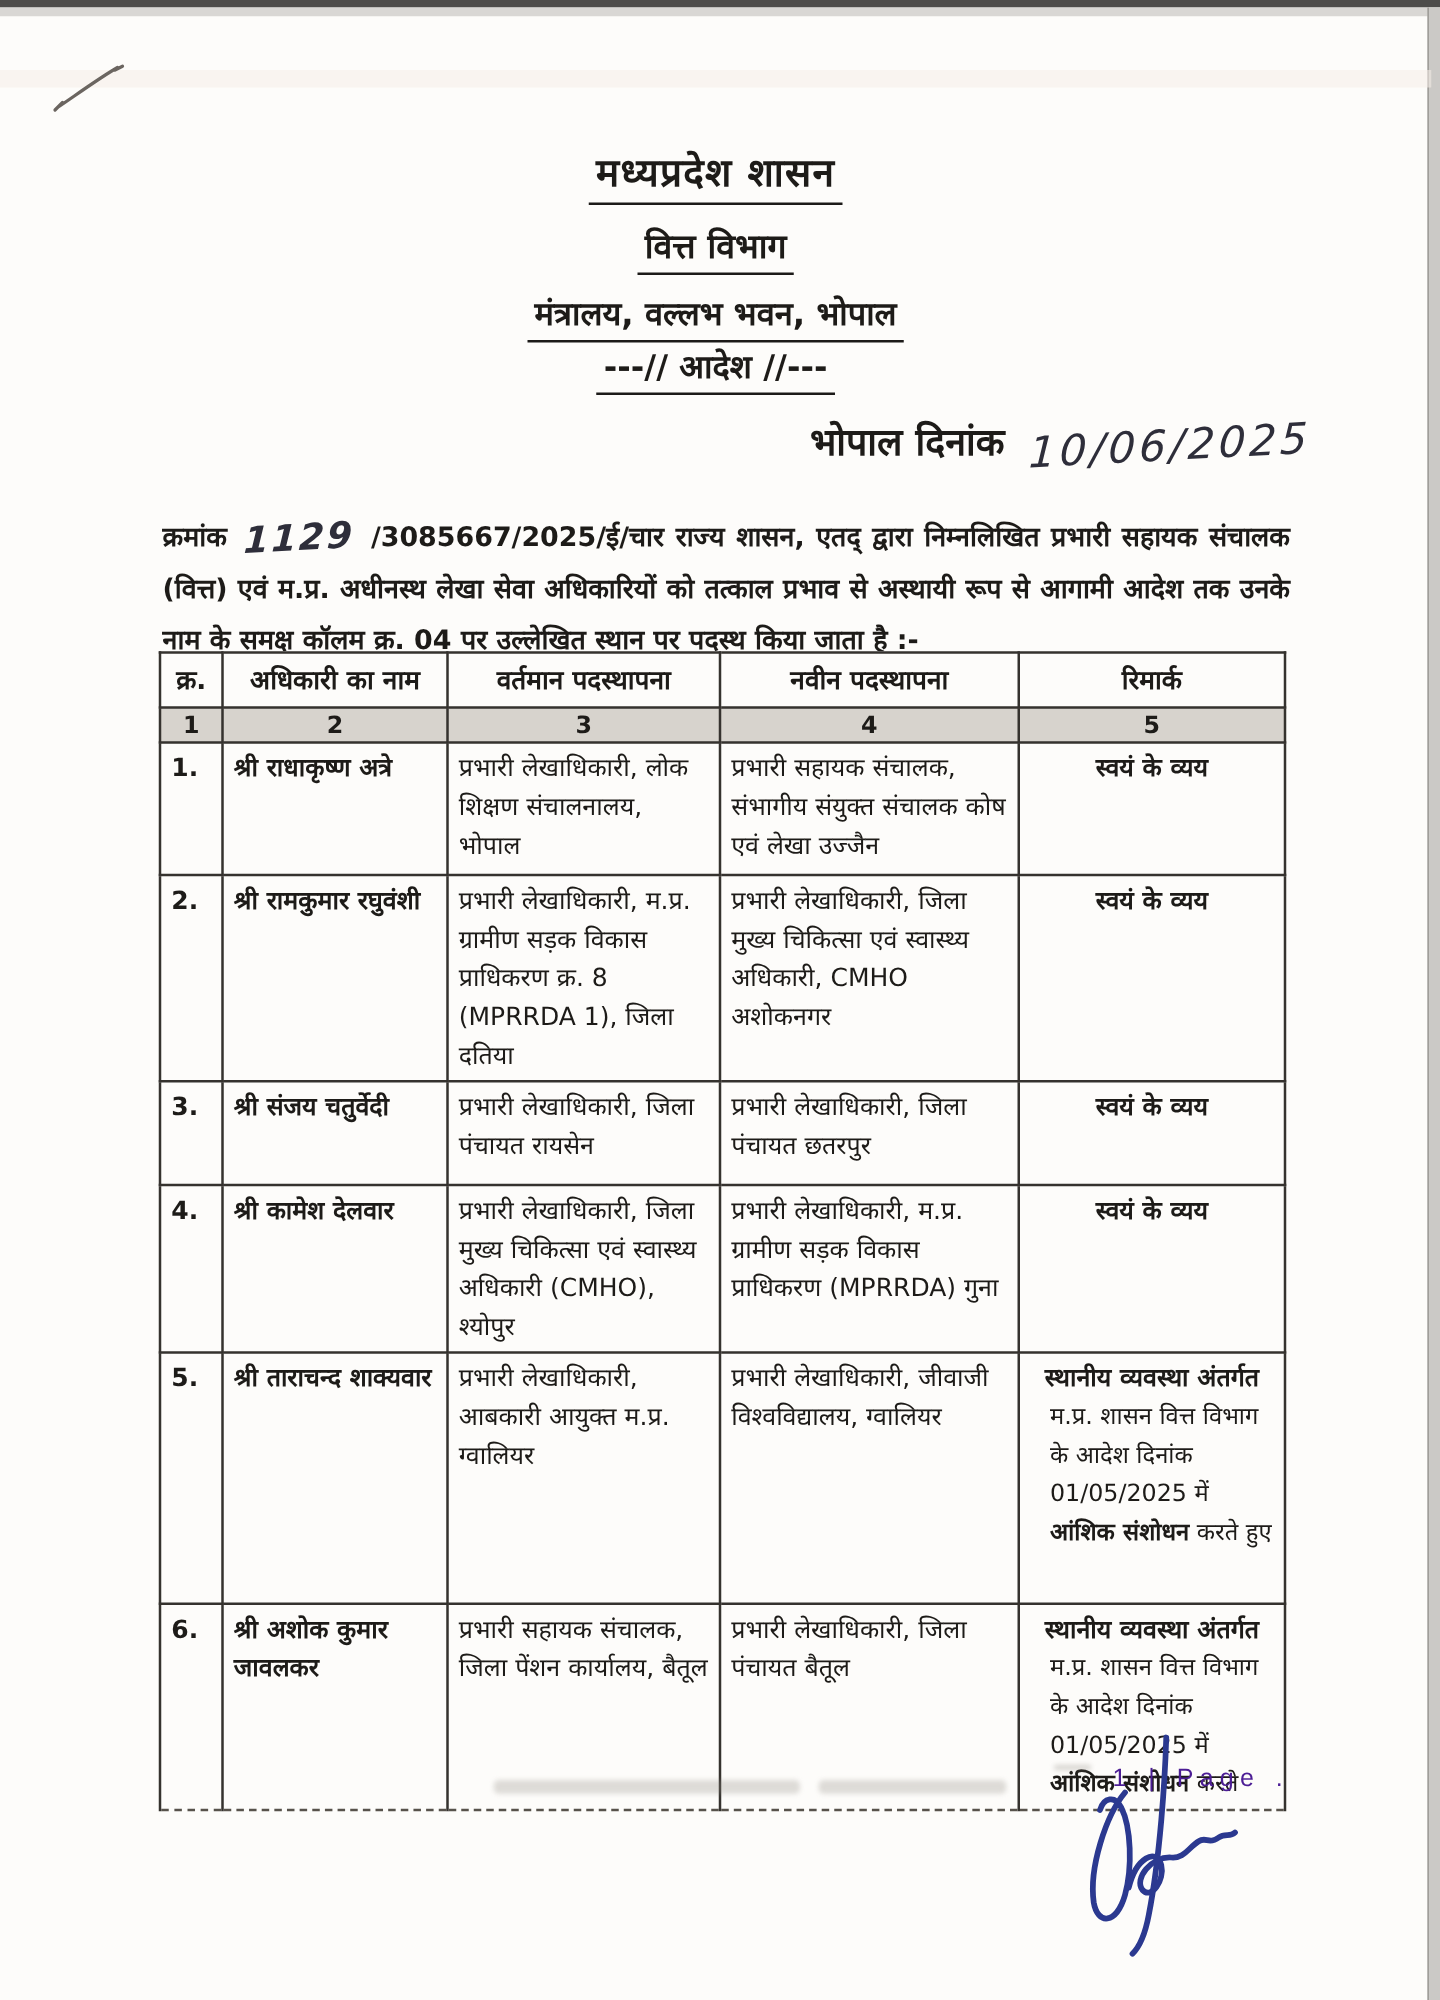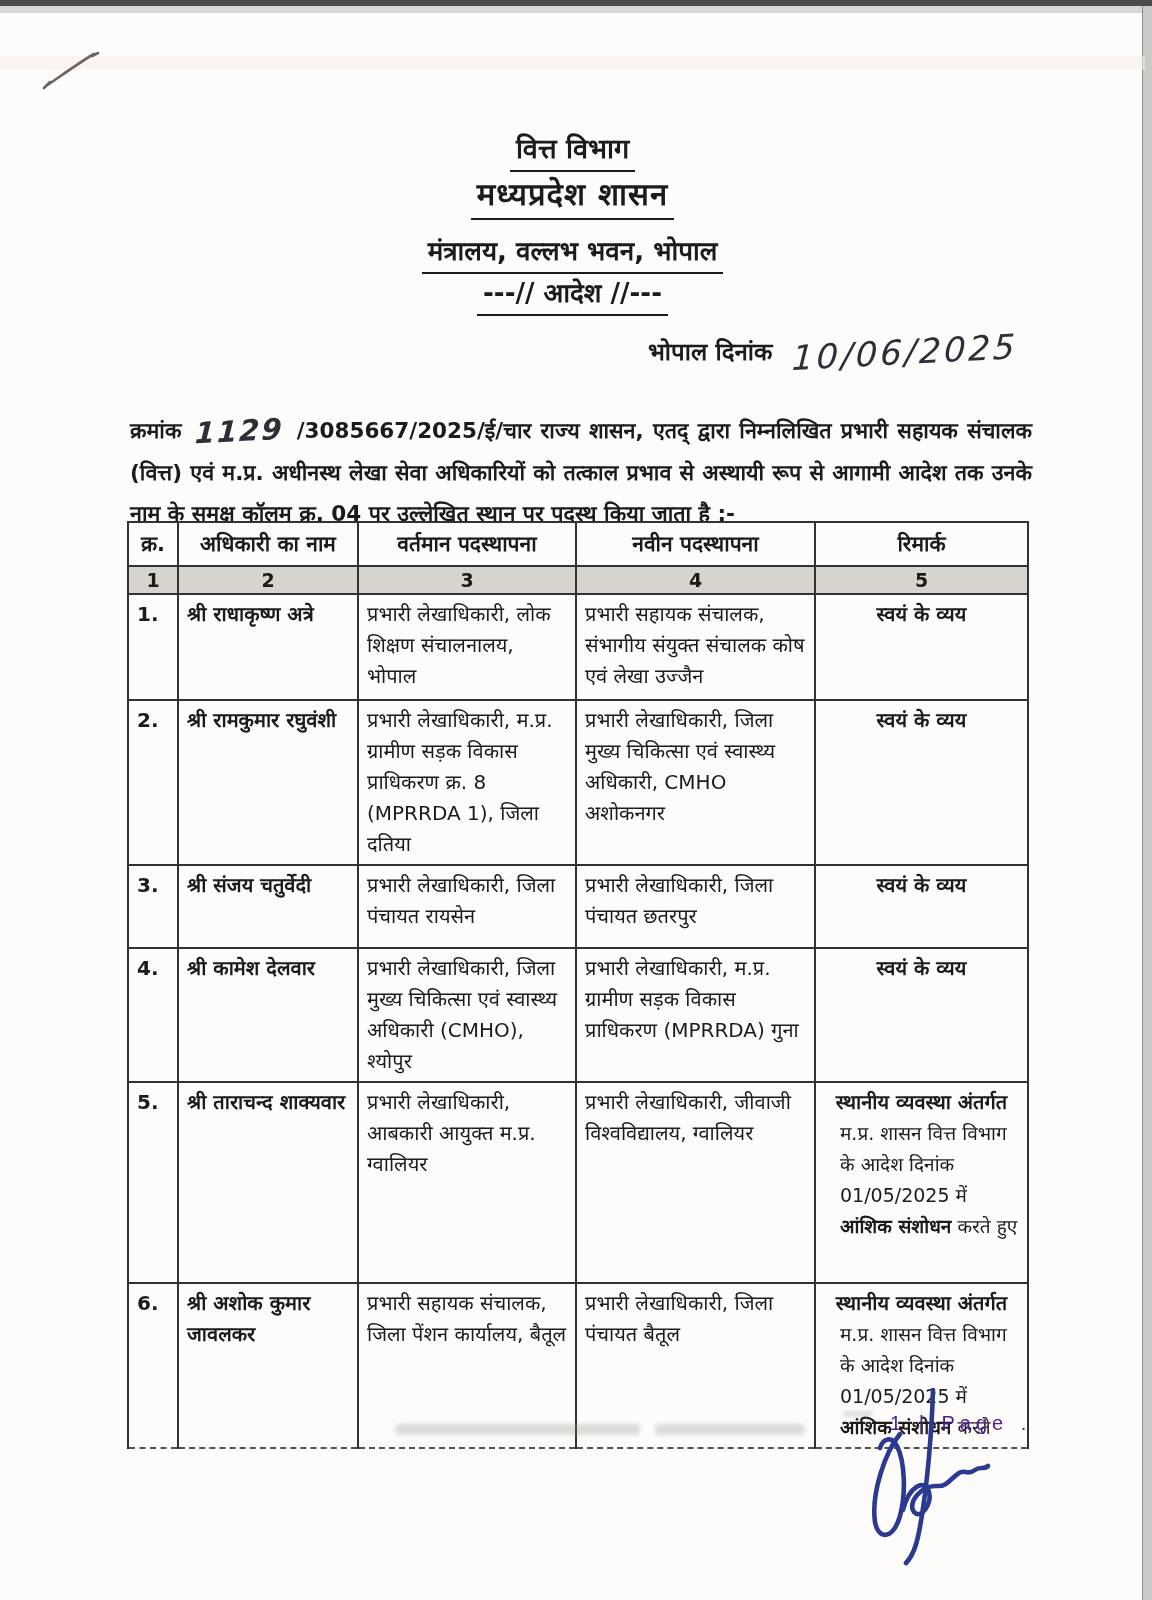--- a/index.html
+++ b/index.html
@@ -23,21 +23,21 @@
   .head { position:absolute; top:116px; left:0; width:1145px; text-align:center; }
   .head .line { display:block; margin:0 auto; }
   .u { display:inline-block; border-bottom:2px solid #1c1a18; padding:0 6px 4px 6px; }
   .h1 { font-size:31px; font-weight:bold; letter-spacing:1px; }
   .h2 { font-size:27px; font-weight:bold; margin-top:13px; }
   .h3 { font-size:26px; font-weight:bold; margin-top:12px;text-align:center; }
   .h4 { font-size:26px; font-weight:bold; }
 
   
   .dateline { position:absolute; top:332px; left:648px; white-space:nowrap; }
-  .dateline .label { font-size:24px; font-weight:bold; }
+  .dateline .label { font-size:30px; font-weight:bold; }
   .handwritten {
     display:inline-block;
     font-style:italic;
     color:#2e2e3a;
     transform:rotate(-3deg) skewX(-6deg);
   }
   .hand-date { font-size:34px; letter-spacing:3px; margin-left:14px; vertical-align:-4px; }
   .hand-ref  { font-size:29px; letter-spacing:2px; margin:0 4px; vertical-align:-3px; }
 
   
@@ -100,22 +100,22 @@
 <div class="scan-top"></div>
 <div class="scan-top2"></div>
 <div class="scan-right"></div>
 <div class="scan-streak"></div>
 
 <svg class="penmark" width="70" height="50" viewBox="0 0 70 50">
   <path d="M8,44 L14,38 M10,42 C22,34 44,18 58,10 M56,12 L62,9" stroke="#6b6560" stroke-width="2.6" fill="none" stroke-linecap="round"></path>
 </svg>
 
 <div class="head">
+  <span class="line"><span class="h1 u">मध्यप्रदेश शासन</span></span>
   <span class="line"><span class="h2 u">वित्त विभाग</span></span>
-  <span class="line"><span class="h1 u">मध्यप्रदेश शासन</span></span>
   <span class="line"><span class="h3 u">मंत्रालय, वल्लभ भवन, भोपाल</span></span>
   <span class="line"><span class="h4 u">---// आदेश //---</span></span>
 </div>
 
 <div class="dateline">
   <span class="label">भोपाल दिनांक</span>
   <span class="handwritten hand-date">10/06/2025</span>
 </div>
 
 <p class="para">

